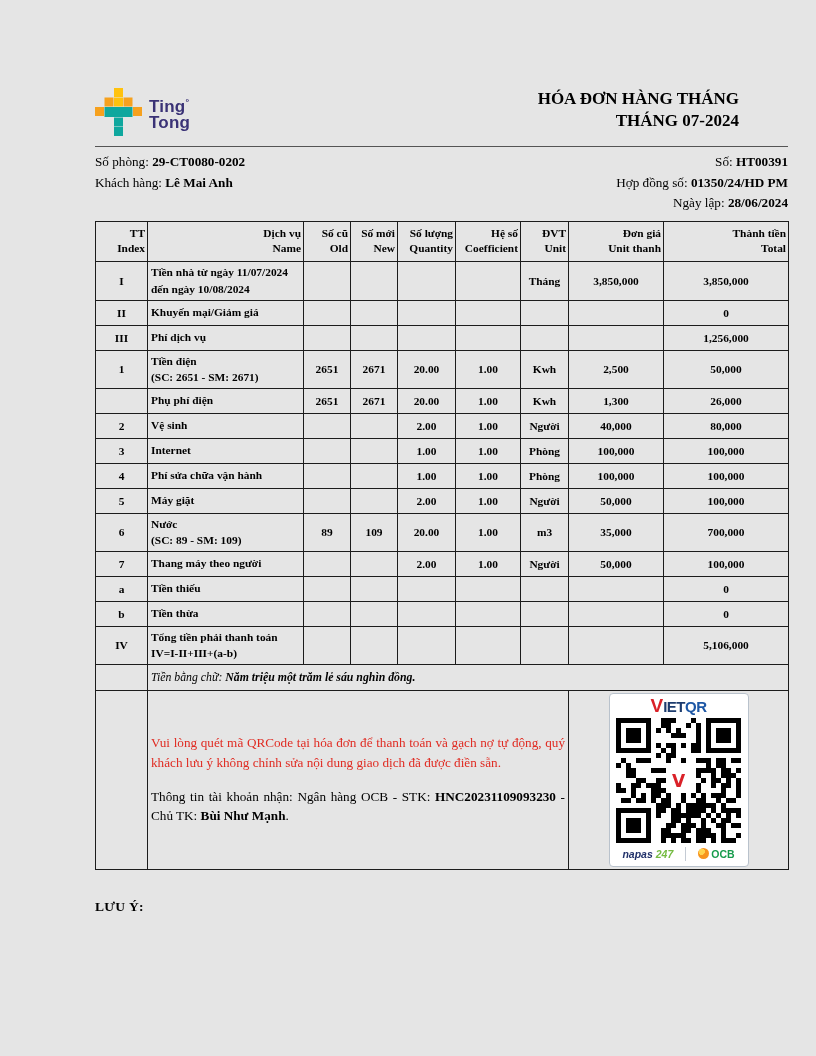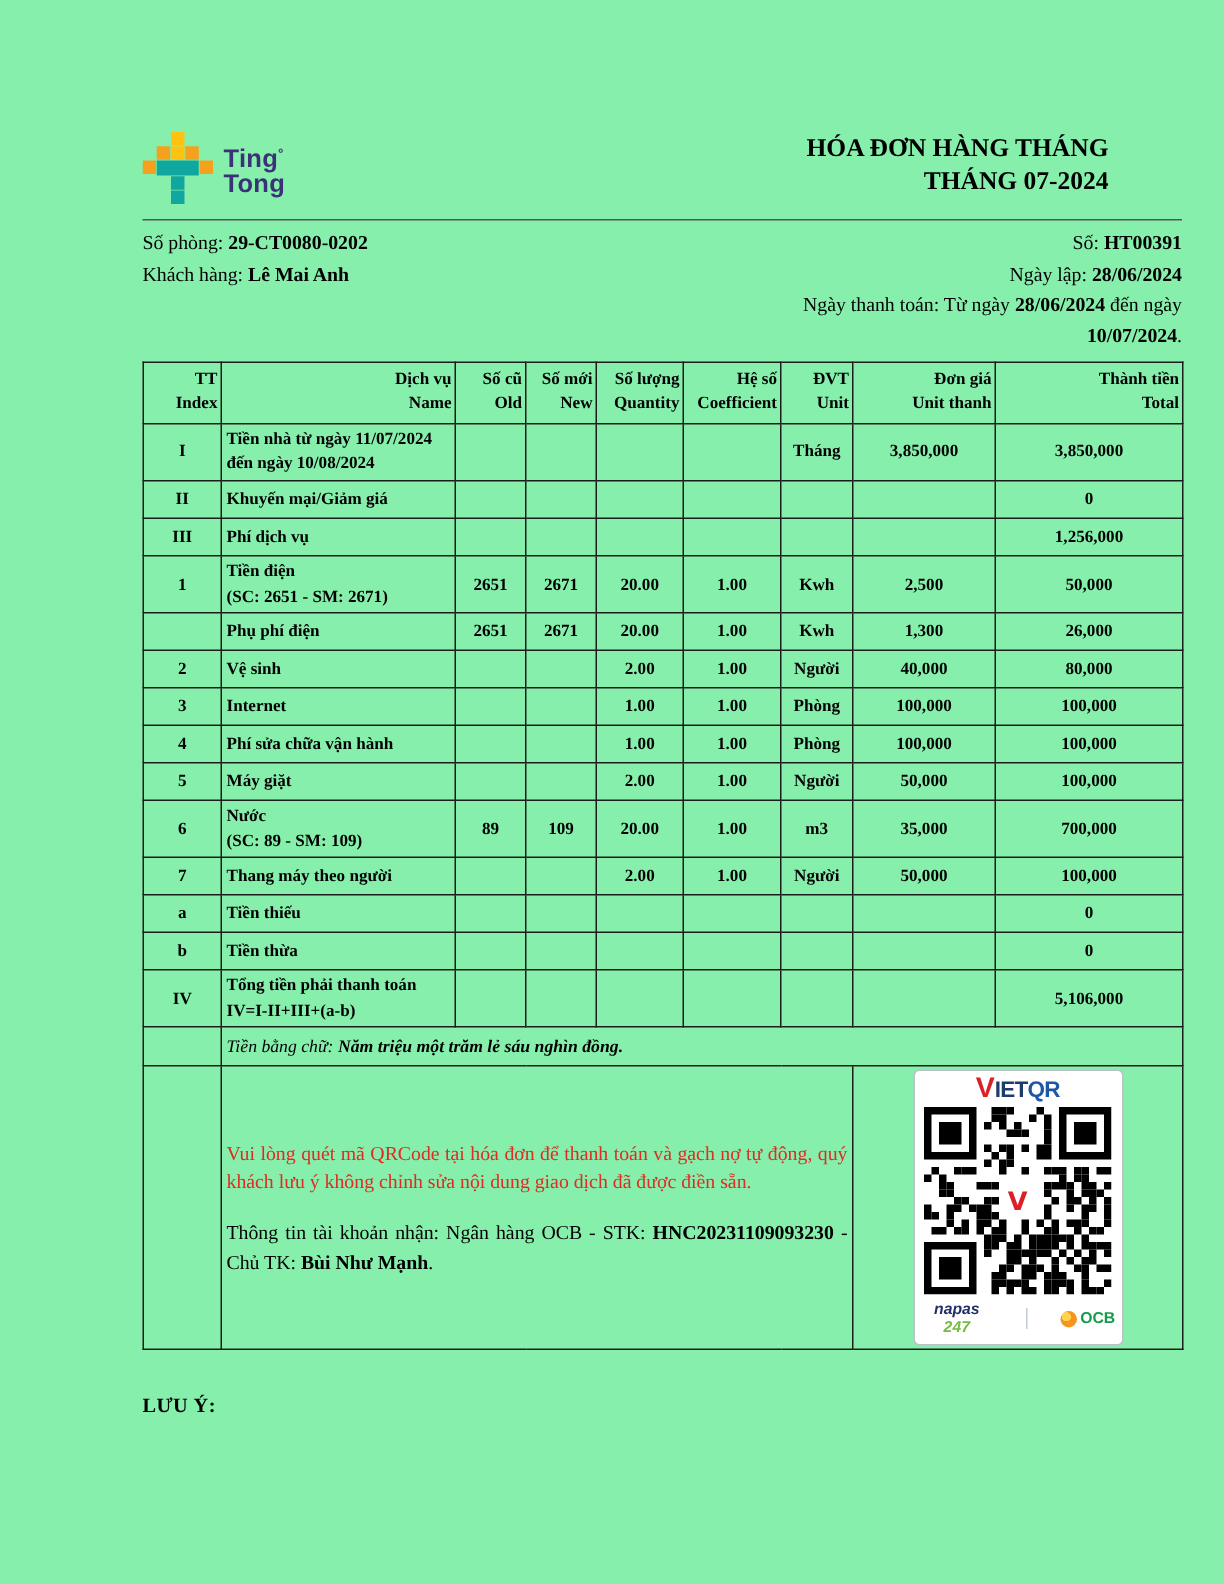--- a/index.html
+++ b/index.html
@@ -1,18 +1,18 @@
 <!DOCTYPE html>
 <html lang="vi"><head>
 <meta charset="utf-8">
 <style>
   * { margin:0; padding:0; box-sizing:border-box; }
   html,body { background:#fff; }
   body { font-family:"Liberation Serif","DejaVu Serif",serif; color:#000; }
-  .page { width:816px; height:1056px; margin:0 auto; background:#86efac; position:relative;
+  .page { width:816px; height:1056px; margin:0 auto; background:#e5e5e5; position:relative;
           padding:88px 28px 0 95px; overflow:hidden; }
 
   
   .header { display:flex; justify-content:space-between; align-items:flex-start; }
   .logo { display:flex; align-items:center; gap:7px; }
   .logo-text { font-family:"Liberation Sans","DejaVu Sans",sans-serif; font-weight:bold;
                color:#3a3276; font-size:17px; line-height:16px; letter-spacing:.2px; }
   .logo-text .reg { font-size:9px; vertical-align:super; }
   .title { width:315px; text-align:right; font-size:17px; line-height:1.3; font-weight:bold;
            padding-right:49px; }
@@ -45,21 +45,21 @@
   .red-note { color:#e02b22; margin-bottom:14px; }
   td.qr-cell { height:200px; text-align:center; font-weight:normal; }
   .qr-card { width:140px; margin:0 auto; background:#fff; border:1px solid #b9c2cc;
              border-radius:4px; padding:3px 4px 5px; }
   .vietqr-logo { font-family:"Liberation Sans","DejaVu Sans",sans-serif; font-weight:bold;
                  font-size:15px; line-height:18px; }
   .vq-v { color:#da2128; font-size:19px; }
   .vq-iet { color:#1d3c6e; letter-spacing:-.5px; }
   .vq-qr { color:#1d57a5; letter-spacing:-.5px; }
   .qr-box { width:126px; height:126px; margin:2px auto 3px; }
-  .qr-footer { display:flex; align-items:center; justify-content:center; gap:22px;
+  .qr-footer { display:flex; align-items:center; justify-content:center; gap:12px;
                font-family:"Liberation Sans","DejaVu Sans",sans-serif; font-size:10.5px; }
   .napas { font-style:italic; font-weight:bold; color:#21316a; }
   .napas .n247 { color:#76bc43; }
   .vdiv { width:1px; height:14px; background:#c4cbd4; display:inline-block; }
   .ocb { font-weight:bold; color:#169b4b; display:inline-flex; align-items:center; gap:2px; }
   .ocb-dot { width:11px; height:11px; border-radius:50%; display:inline-block;
              background:radial-gradient(circle at 35% 35%, #ffd34d 0 30%, #f7941d 31% 100%); }
 
   
   .footer-note { margin-top:29px; font-size:13.5px; font-weight:bold; letter-spacing:.3px; }
@@ -91,22 +91,22 @@
   </div>
   <div class="rule"></div>
 
   <div class="info">
     <div class="info-left">
       <p><span>Số phòng: </span><b>29-CT0080-0202</b></p>
       <p><span>Khách hàng: </span><b>Lê Mai Anh</b></p>
     </div>
     <div class="info-right">
       <p><span>Số: </span><b>HT00391</b></p>
+      <p><span>Hợp đồng số: </span><b>01350/24/HD PM</b></p>
       <p><span>Ngày lập: </span><b>28/06/2024</b></p>
-      <p><span>Ngày thanh toán: Từ ngày </span><b>28/06/2024</b><span> đến ngày </span><b>10/07/2024</b><span>.</span></p>
     </div>
   </div>
 
   <table class="invoice">
     <colgroup>
       <col style="width:52px">
         <col style="width:156px">
         <col style="width:47px">
       <col style="width:47px">
         <col style="width:58px">

